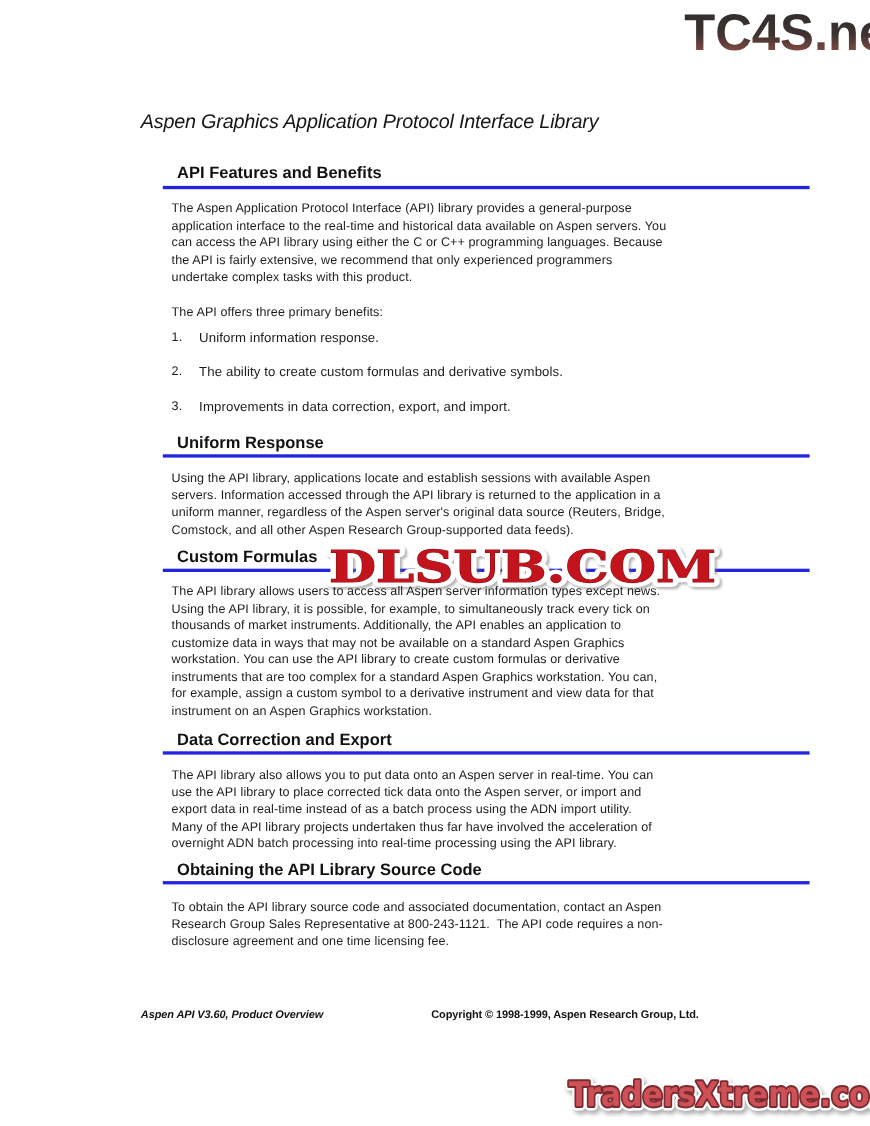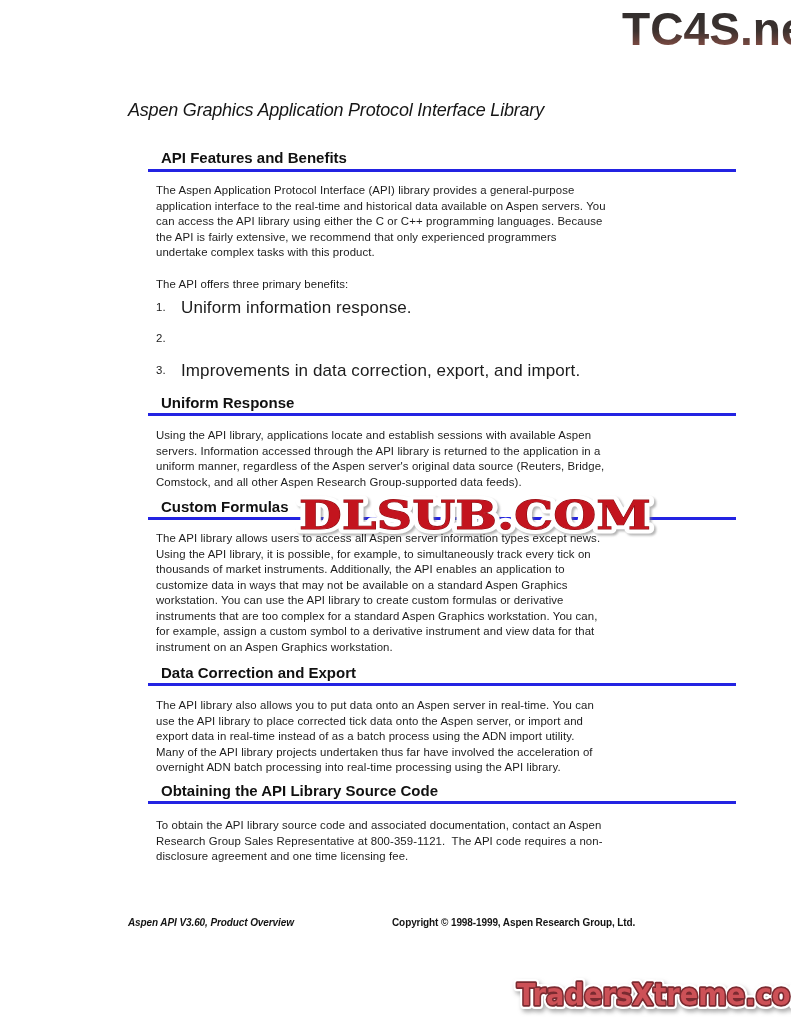--- a/index.html
+++ b/index.html
@@ -27,21 +27,21 @@
   }
   .body-text{
     left:120px;
     font-size:11.4px;line-height:15.5px;letter-spacing:0.1px;
     white-space:pre;color:#1c1c1c;
   }
   .list-num{
     left:120px;font-size:11.4px;line-height:15.5px;letter-spacing:0.1px;white-space:pre;
   }
   .list-text{
-    left:145px;font-size:17px;line-height:15.5px;letter-spacing:0.1px;white-space:pre;
+    left:145px;font-size:12px;line-height:15.5px;letter-spacing:0.1px;white-space:pre;
   }
   .footer-text{
     font-size:10px;font-weight:700;letter-spacing:-0.1px;white-space:pre;color:#141414;
   }
   .wm-top{left:583px;top:0px;}
   .wm-mid{left:256px;top:489px;filter:drop-shadow(2px 2px 1px rgba(120,120,120,0.55));}
   .wm-bottom{left:472px;top:974px;filter:drop-shadow(2px 3px 2px rgba(90,90,90,0.5));}
   svg text{font-family:"DejaVu Sans", sans-serif;}
   .slab{font-family:"DejaVu Serif", serif;font-weight:700;}
   .round{font-family:"DejaVu Sans", sans-serif;font-weight:700;}
@@ -74,20 +74,21 @@
 can access the API library using either the C or C++ programming languages. Because
 the API is fairly extensive, we recommend that only experienced programmers
 undertake complex tasks with this product.</div>
 
   <div class="abs body-text" style="top:277px;">The API offers three primary benefits:</div>
 
   <div class="abs list-num" style="top:300px;">1.</div>
   <div class="abs list-text" style="top:300px;">Uniform information response.</div>
 
   <div class="abs list-num" style="top:331px;">2.</div>
+  <div class="abs list-text" style="top:331px;">The ability to create custom formulas and derivative symbols.</div>
 
   <div class="abs list-num" style="top:363px;">3.</div>
   <div class="abs list-text" style="top:363px;">Improvements in data correction, export, and import.</div>
 
   <div class="abs section-heading" style="left:125px;top:394px;">Uniform Response</div>
   <div class="abs rule" style="top:413px;"></div>
 
   <div class="abs body-text" style="top:428px;">Using the API library, applications locate and establish sessions with available Aspen
 servers. Information accessed through the API library is returned to the application in a
 uniform manner, regardless of the Aspen server's original data source (Reuters, Bridge,
@@ -116,21 +117,21 @@
   <div class="abs body-text" style="top:698px;">The API library also allows you to put data onto an Aspen server in real-time. You can
 use the API library to place corrected tick data onto the Aspen server, or import and
 export data in real-time instead of as a batch process using the ADN import utility.
 Many of the API library projects undertaken thus far have involved the acceleration of
 overnight ADN batch processing into real-time processing using the API library.</div>
 
   <div class="abs section-heading" style="left:125px;top:782px;">Obtaining the API Library Source Code</div>
   <div class="abs rule" style="top:801px;"></div>
 
   <div class="abs body-text" style="top:818px;">To obtain the API library source code and associated documentation, contact an Aspen
-Research Group Sales Representative at 800-359-1121.  The API code requires a non-
+Research Group Sales Representative at 800-243-1121.  The API code requires a non-
 disclosure agreement and one time licensing fee.</div>
 
   <div class="abs footer-text" style="left:92px;top:917px;font-style:italic;">Aspen API V3.60, Product Overview</div>
   <div class="abs footer-text" style="left:356px;top:917px;">Copyright © 1998-1999, Aspen Research Group, Ltd.</div>
 
   <svg class="abs wm-bottom" width="320" height="46" viewBox="0 0 320 46">
     <text class="round" x="9" y="31" font-size="31" textLength="302" lengthAdjust="spacingAndGlyphs" fill="#ffffff" stroke="#ffffff" stroke-width="8" stroke-linejoin="round" paint-order="stroke">TradersXtreme.com</text>
     <text class="round" x="9" y="31" font-size="31" textLength="302" lengthAdjust="spacingAndGlyphs" fill="none" stroke="#7a2a30" stroke-width="3.5" stroke-linejoin="round">TradersXtreme.com</text>
     <text class="round" x="9" y="31" font-size="31" textLength="302" lengthAdjust="spacingAndGlyphs" fill="#cd5157">TradersXtreme.com</text>
   </svg>

